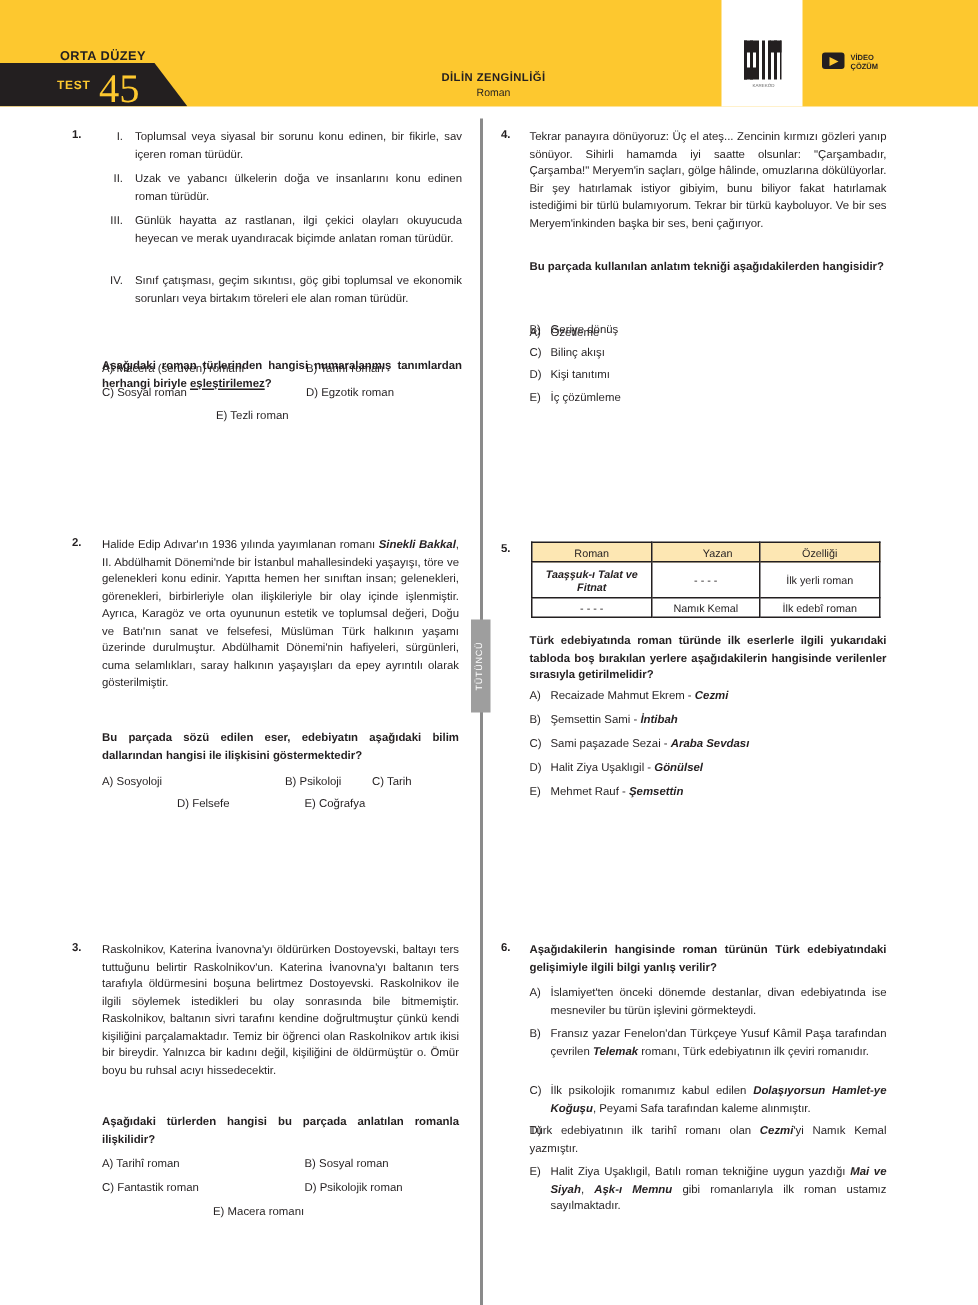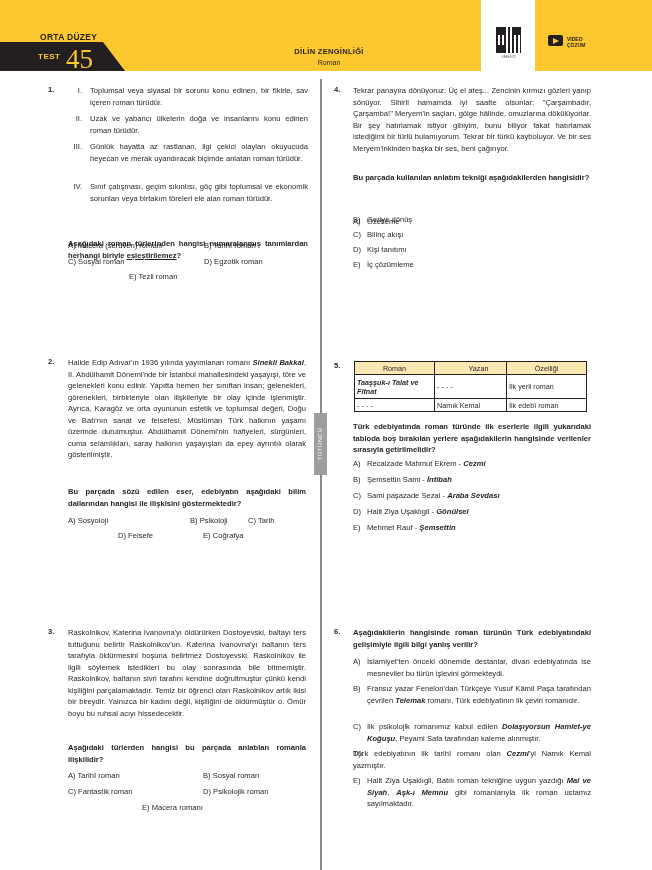--- a/index.html
+++ b/index.html
@@ -42,21 +42,21 @@
     .it { font-style: italic; }
     .u { text-decoration: underline; }
     .opt { position: absolute; white-space: nowrap; font-size: 7.6px; line-height: 11px; }
     .roman-item { position: absolute; width: 240px; }
     .roman-num { position: absolute; text-align: right; width: 14px; }
     .roman-text { position: absolute; left: 22px; width: 218px; }
 
     
     table.t5 { position: absolute; left: 354px; top: 361px; width: 233px; border-collapse: collapse; font-size: 7.2px; }
     table.t5 th { background: #fde7b3; font-weight: normal; height: 13px; border: 1px solid #231f20; text-align: center; }
-    table.t5 td { border: 1px solid #231f20; text-align: left; height: 13px; line-height: 9px; padding: 1px 2px; }
+    table.t5 td { border: 1px solid #231f20; text-align: center; height: 13px; line-height: 9px; padding: 1px 2px; }
     table.t5 tr.tall td { height: 24px; }
   </style>
 </head>
 <body>
 
 <div class="header"></div>
 <div class="level">ORTA DÜZEY</div>
 <div class="test-band"></div>
 <div class="test-label">TEST</div>
 <div class="test-num">45</div>
@@ -93,21 +93,21 @@
   <div class="roman-item" style="top:96px;">
     <span class="roman-num">IV.</span>
     <span class="roman-text just">Sınıf çatışması, geçim sıkıntısı, göç gibi toplumsal ve ekonomik sorunları veya birtakım töreleri ele alan roman türüdür.</span>
   </div>
 </div>
 <div class="q bold just" style="left:68px; top:216px; width:240px;margin-top:22px;"><span>Aşağıdaki roman türlerinden hangisi numaralanmış tanımlardan herhangi biriyle </span><span class="u">eşleştirilemez</span><span>?</span></div>
 <div class="opt" style="left:68px; top:240px;">A) Macera (serüven) romanı</div>
 <div class="opt" style="left:204px; top:240px;">B) Tarihî roman</div>
 <div class="opt" style="left:68px; top:256px;">C) Sosyal roman</div>
 <div class="opt" style="left:204px; top:256px;">D) Egzotik roman</div>
-<div class="opt" style="left:129px; top:271px;text-align:center;">E) Tezli roman</div>
+<div class="opt" style="left:144px; top:271px;text-align:center;">E) Tezli roman</div>
 
 <div class="qnum" style="left:48px; top:357px;">2.</div>
 <div class="q just" style="left:68px; top:357px; width:238px;"><span>Halide Edip Adıvar'ın 1936 yılında yayımlanan romanı </span><span class="it bold">Sinekli Bakkal</span><span>, II. Abdülhamit Dönemi'nde bir İstanbul mahallesindeki yaşayışı, töre ve gelenekleri konu edinir. Yapıtta hemen her sınıftan insan; gelenekleri, görenekleri, birbirleriyle olan ilişkileriyle bir olay içinde işlenmiştir. Ayrıca, Karagöz ve orta oyununun estetik ve toplumsal değeri, Doğu ve Batı'nın sanat ve felsefesi, Müslüman Türk halkının yaşamı üzerinde durulmuştur. Abdülhamit Dönemi'nin hafiyeleri, sürgünleri, cuma selamlıkları, saray halkının yaşayışları da epey ayrıntılı olarak gösterilmiştir.</span></div>
 <div class="q bold just" style="left:68px; top:486px; width:238px;">Bu parçada sözü edilen eser, edebiyatın aşağıdaki bilim dallarından hangisi ile ilişkisini göstermektedir?</div>
 <div class="opt" style="left:68px; top:515px;">A) Sosyoloji</div>
 <div class="opt" style="left:162px; top:515px;margin-left:28px;">B) Psikoloji</div>
 <div class="opt" style="left:248px; top:515px;">C) Tarih</div>
 <div class="opt" style="left:118px; top:530px;">D) Felsefe</div>
 <div class="opt" style="left:203px; top:530px;">E) Coğrafya</div>
 

